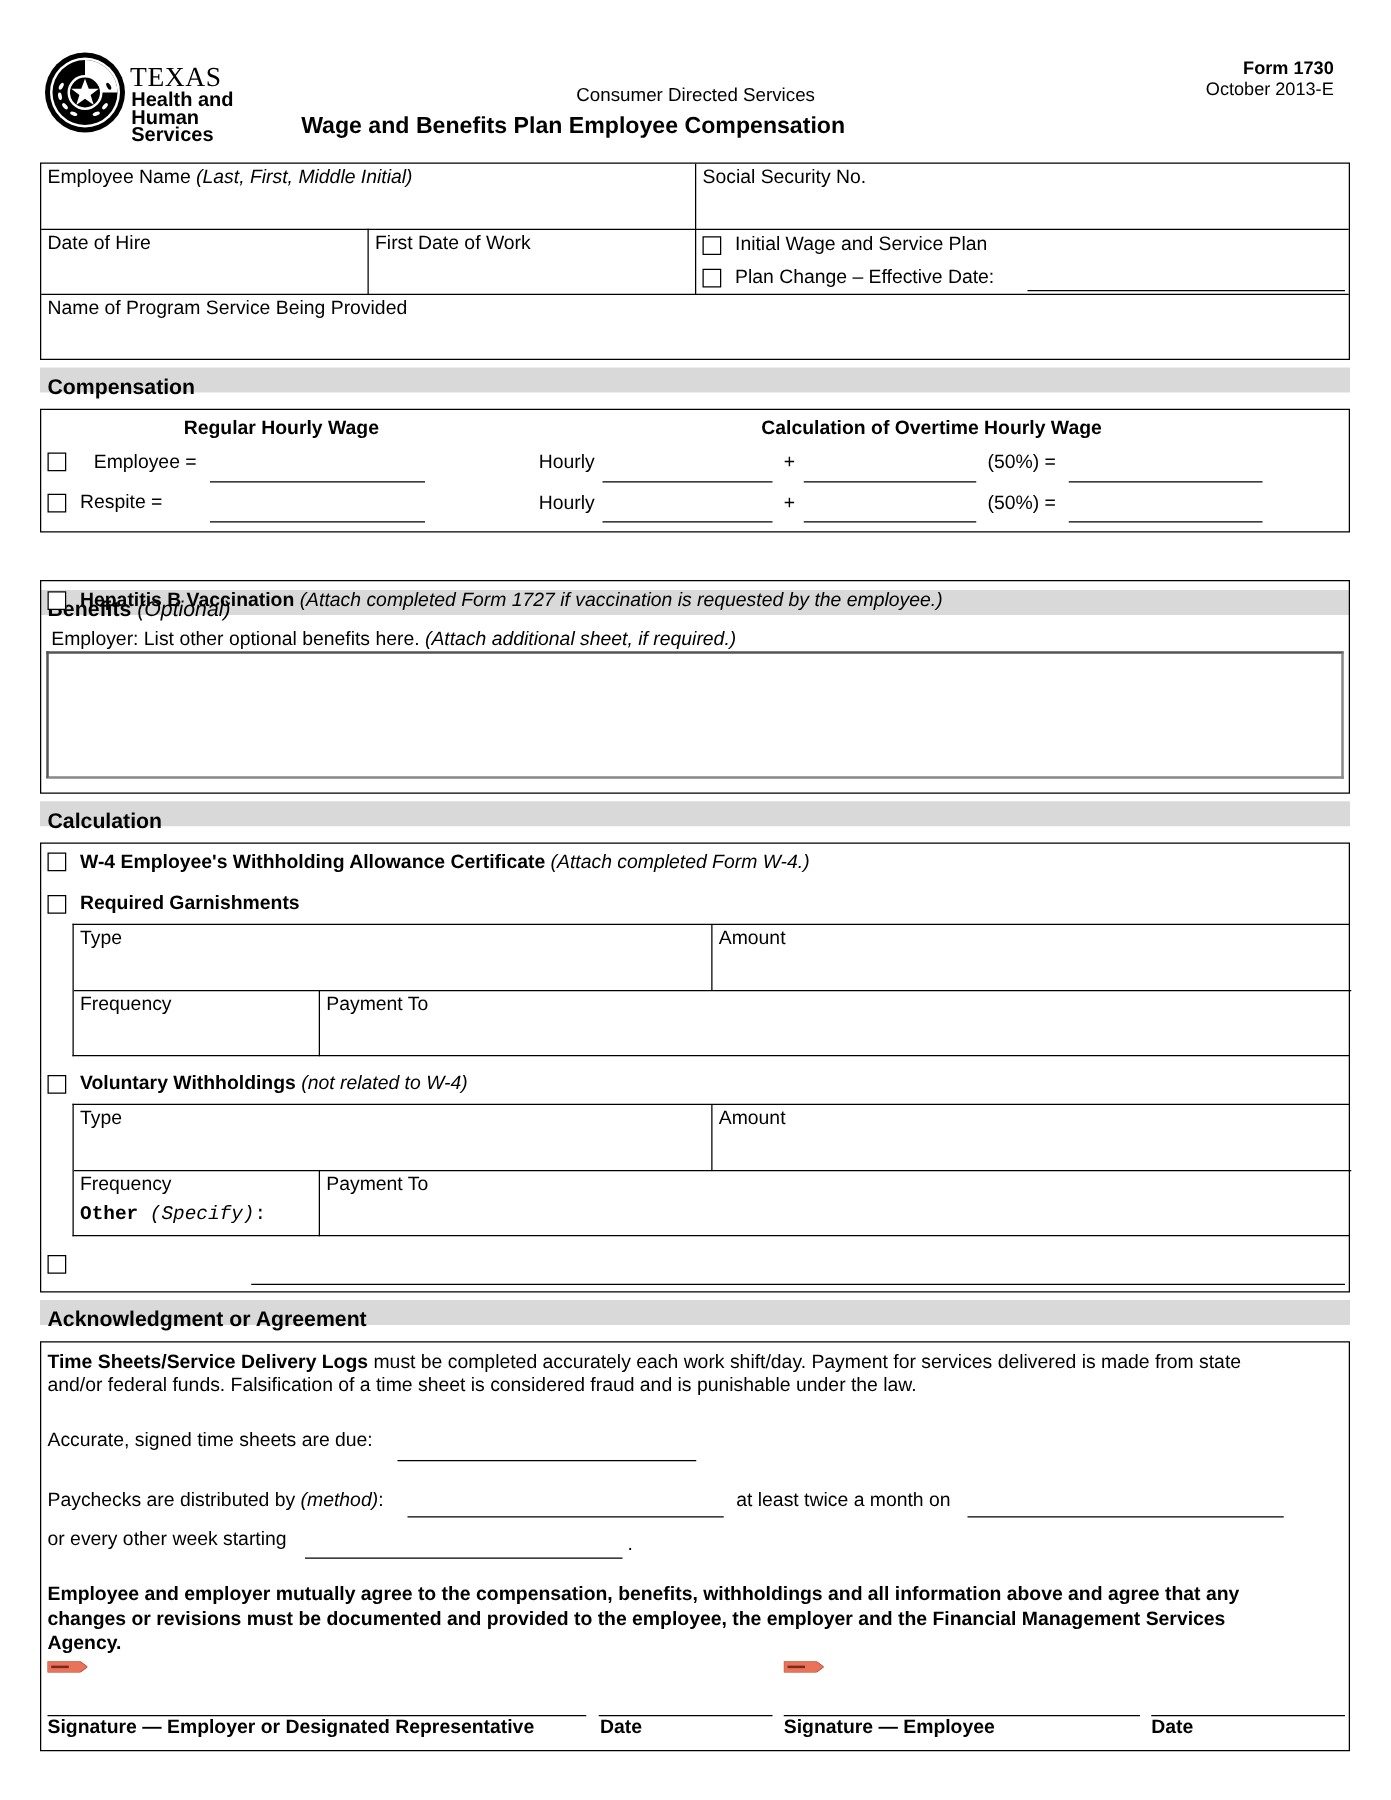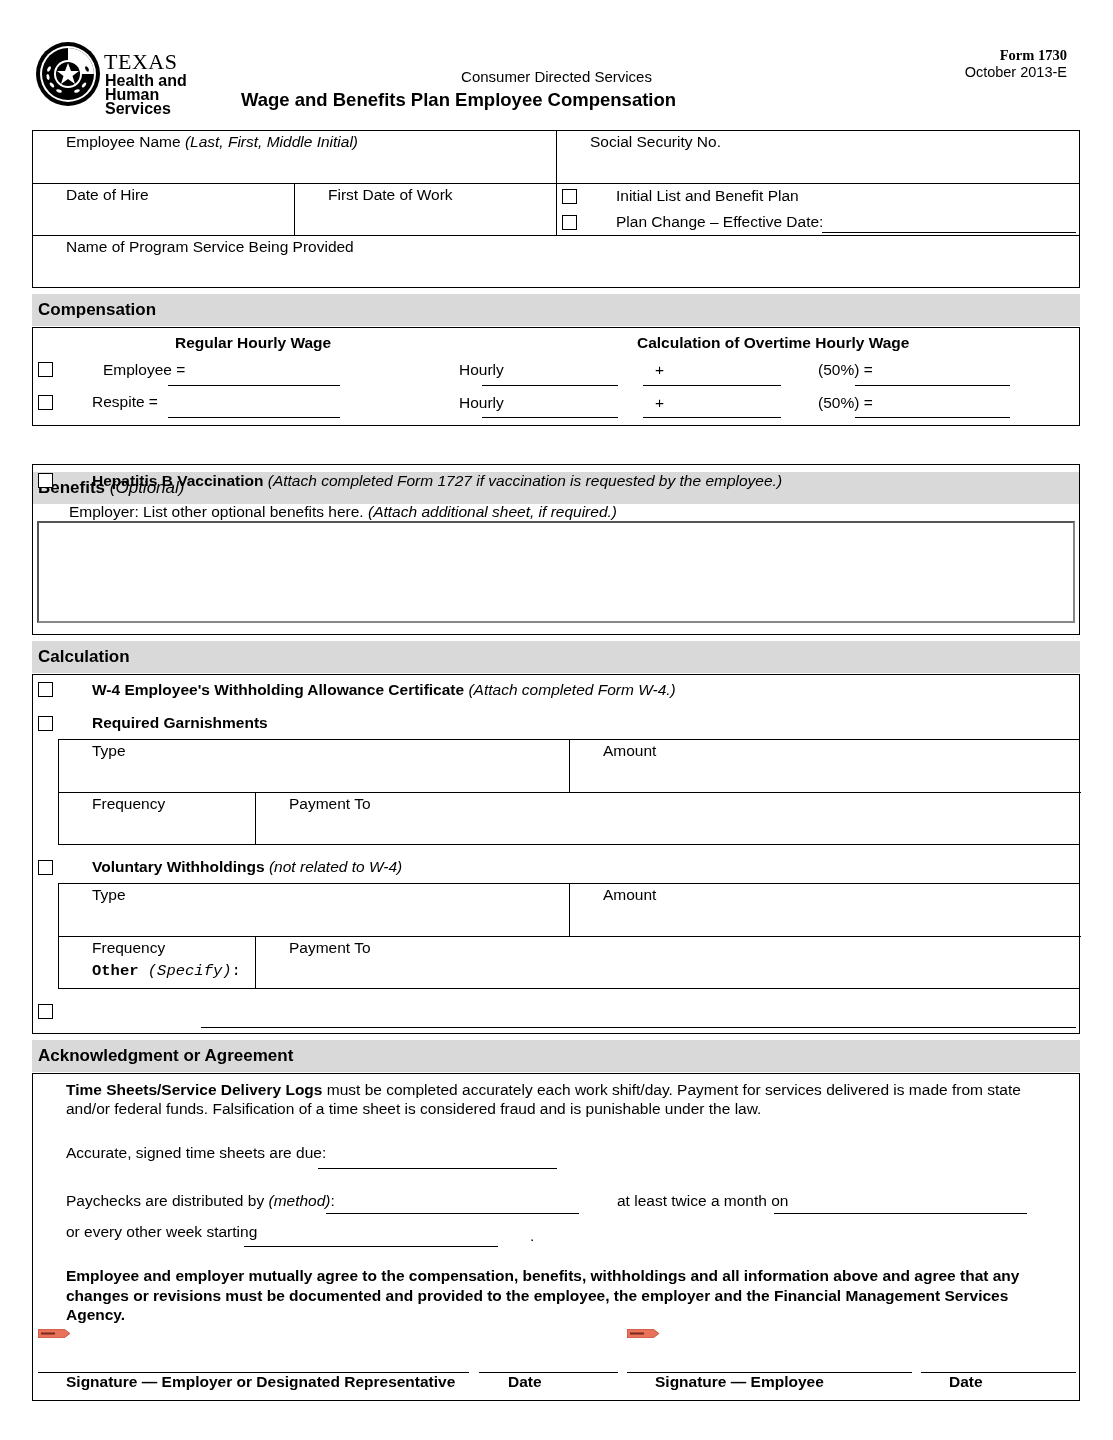--- a/index.html
+++ b/index.html
@@ -5,31 +5,31 @@
   html, body { margin:0; padding:0; background:#ffffff; }
   body { width:1113px; height:1440px; position:relative; font-family:"Liberation Sans", sans-serif; color:#000; font-size:15.5px; overflow:hidden; }
   .abs { position:absolute; }
   .logo { left:35px; top:41px; width:180px; height:70px; }
   .seal { position:absolute; left:0; top:0; width:66px; height:66px; }
   .logo-texas { position:absolute; left:69px; top:8px; font-family:"Liberation Serif", serif; font-size:22px; letter-spacing:0.5px; }
   .logo-hhs { position:absolute; left:70px; top:33px; font-size:16px; font-weight:bold; line-height:14px; }
   .title-sub { left:0; width:1113px; top:68px; text-align:center; font-size:15px; }
   .title-main { left:0; width:917px; top:89px; text-align:center; font-size:18.5px; font-weight:bold; }
   .formno { right:46px; top:47px; text-align:right; font-size:14.5px; line-height:17px; }
-  .formno b { display:block;font-family:Liberation Serif, serif; }
+  .formno b { display:block; }
 
   .box { position:absolute; border:1px solid #000; box-sizing:border-box; }
-  .lbl { position:absolute; font-size:15.5px; white-space:nowrap;margin-left:28px; }
+  .lbl { position:absolute; font-size:15.5px; white-space:nowrap; }
   .lbl i, .it { font-style:italic; }
   .b { font-weight:bold; }
   .cb { position:absolute; width:15px; height:15px; border:1px solid #000; box-sizing:border-box; background:#fff; cursor:pointer; }
   .line { position:absolute; border-bottom:1px solid #000; height:0; }
   .vline { position:absolute; border-left:1px solid #000; width:0; }
   .hline { position:absolute; border-top:1px solid #000; height:0; }
-  .sechead { position:absolute; left:32px; width:1048px; height:32px; background:#d9d9d9; box-sizing:border-box; }
+  .sechead { position:absolute; left:32px; width:1048px; height:20px; background:#d9d9d9; box-sizing:border-box; }
   .sechead span { position:absolute; left:6px; top:6px; font-size:17px; font-weight:bold; }
   .sechead span i { font-weight:normal; }
   .textarea { position:absolute; border:2px solid #888; border-top-color:#555; border-left-color:#555; box-sizing:border-box; background:#fff; }
   .signflag { position:absolute; width:32px; height:9px; }
 </style>
 </head>
 <body>
 
 <div class="abs logo">
   <svg class="seal" viewBox="0 0 66 66">
@@ -70,21 +70,21 @@
   <div class="vline" style="left:261px; top:52px; height:53px;"></div>
   <div class="hline" style="left:0; top:104px; width:1046px;"></div>
 </div>
 <div class="lbl" style="left:38px; top:133px;">
   <span>Employee Name </span><i>(Last, First, Middle Initial)</i>
 </div>
 <div class="lbl" style="left:562px; top:133px;">Social Security No.</div>
 <div class="lbl" style="left:38px; top:186px;">Date of Hire</div>
 <div class="lbl" style="left:300px; top:186px;">First Date of Work</div>
 <div class="cb" style="left:562px; top:189px;"></div>
-<div class="lbl" style="left:588px; top:187px;">Initial List and Benefit Plan</div>
+<div class="lbl" style="left:588px; top:187px;">Initial Wage and Service Plan</div>
 <div class="cb" style="left:562px; top:215px;"></div>
 <div class="lbl" style="left:588px; top:213px;">Plan Change – Effective Date:</div>
 <div class="line" style="left:822px; top:232px; width:254px;"></div>
 <div class="lbl" style="left:38px; top:238px;">Name of Program Service Being Provided</div>
 
 <div class="sechead" style="top:294px;">
   <span>Compensation</span>
 </div>
 <div class="box" style="left:32px; top:327px; width:1048px; height:99px;"></div>
 <div class="lbl b" style="left:147px; top:334px;">Regular Hourly Wage</div>

